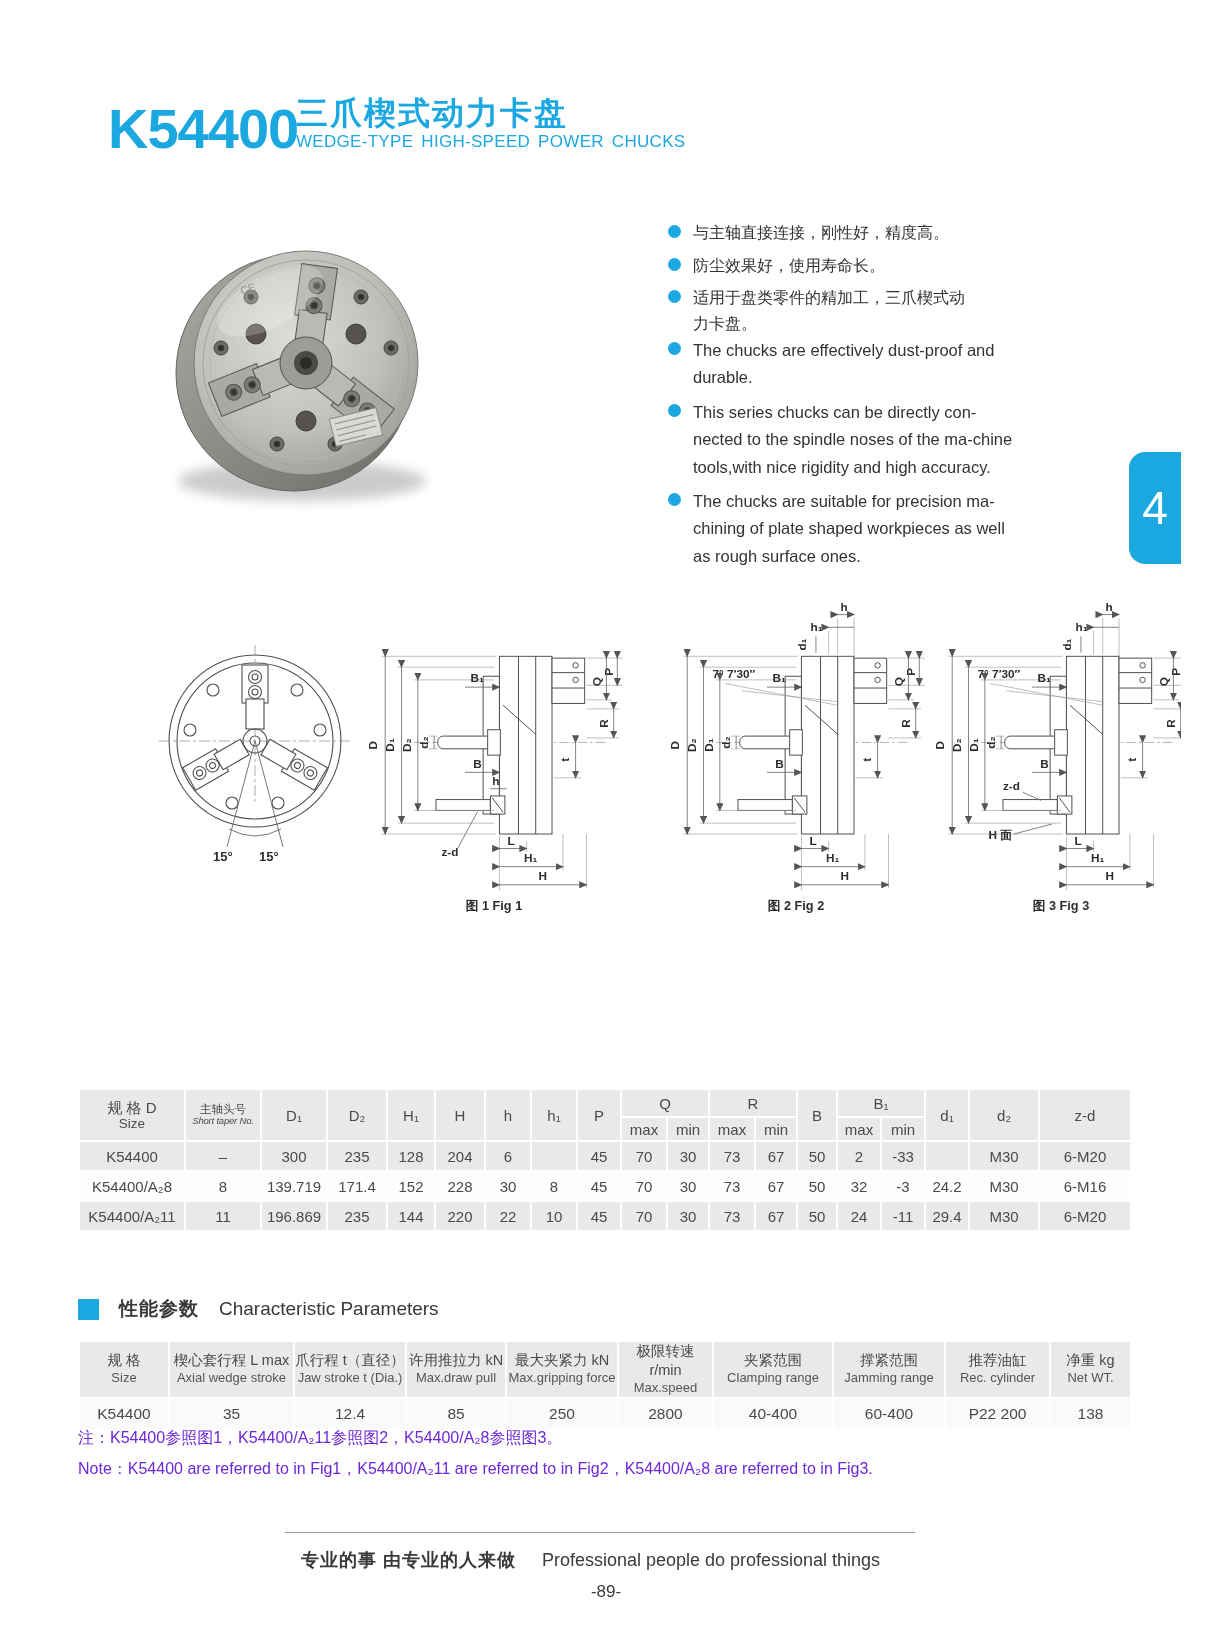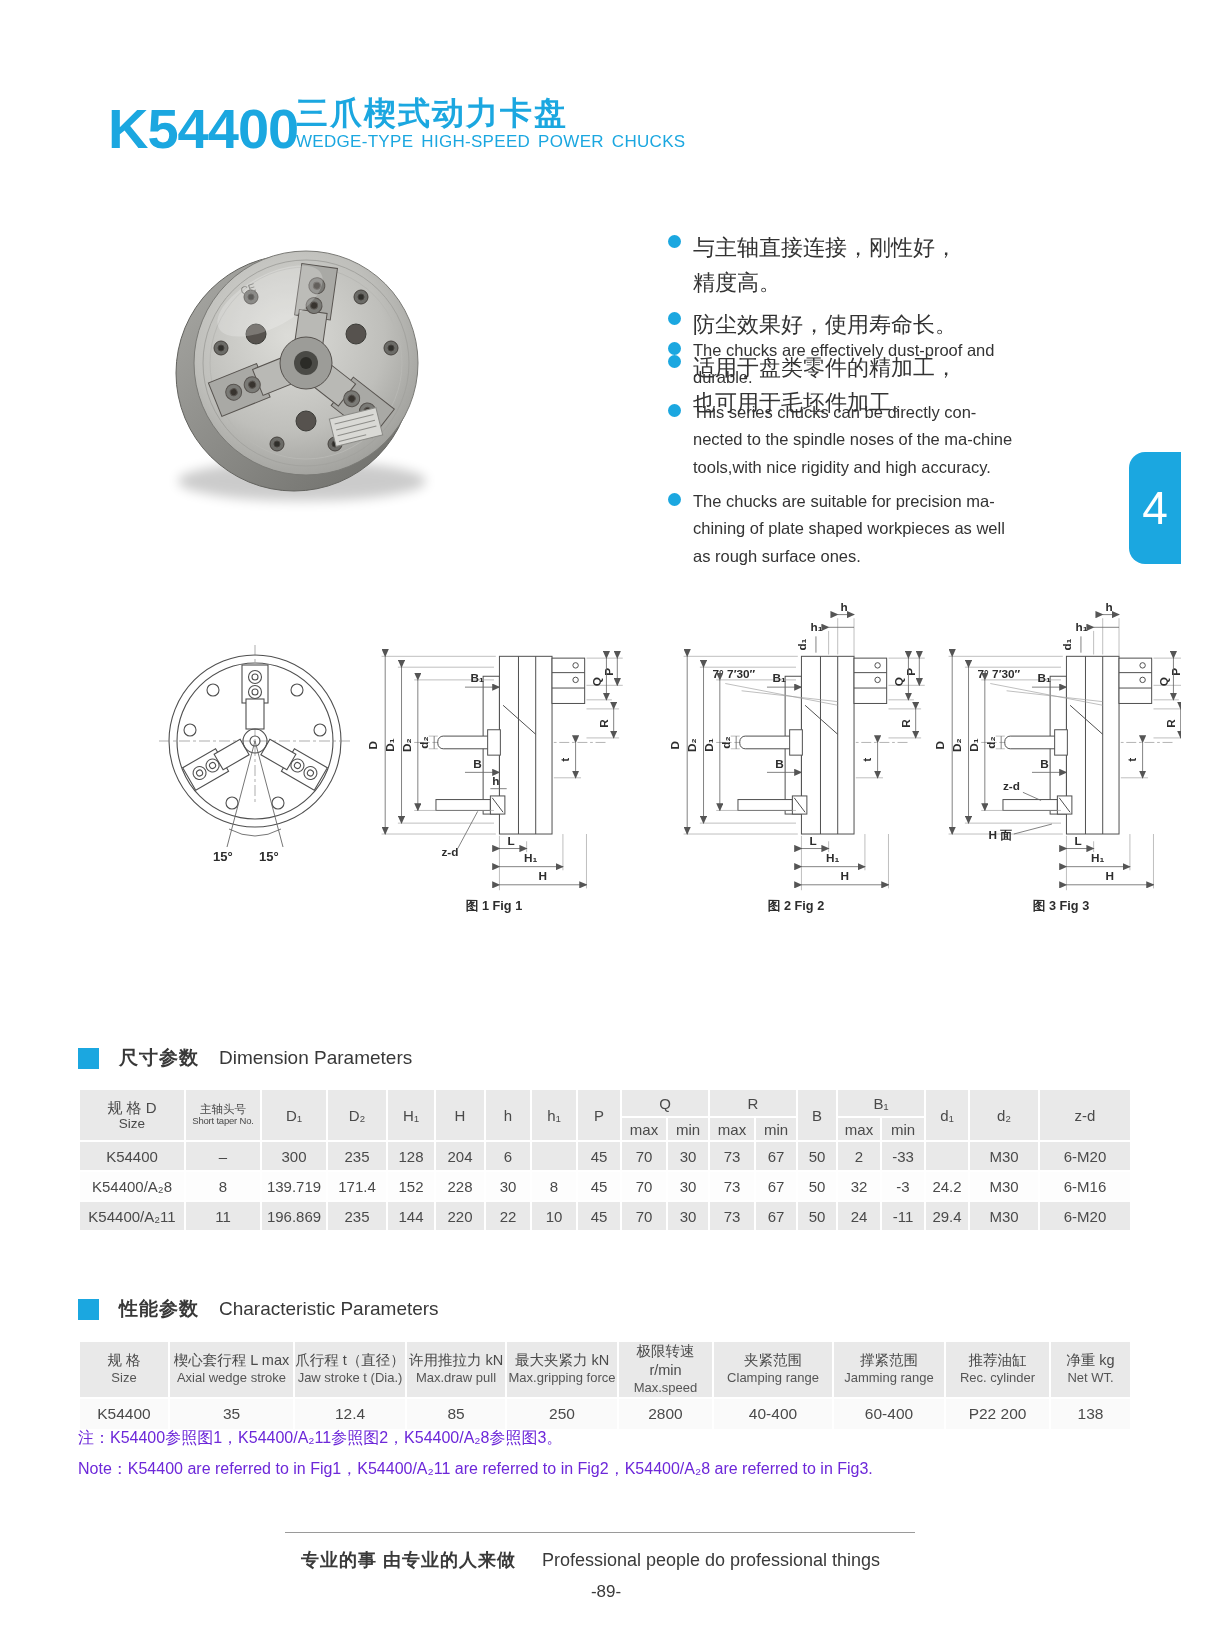--- a/index.html
+++ b/index.html
@@ -8,21 +8,21 @@
   .abs{position:absolute;}
 
   
   .model{left:108px;top:96px;font-size:56px;font-weight:bold;color:#1ba7e0;letter-spacing:-1px;}
   .title-cn{left:296px;top:92px;font-size:32px;font-weight:bold;color:#1ba7e0;letter-spacing:2px;}
   .title-en{left:296px;top:132px;font-size:17px;color:#1ba7e0;letter-spacing:.3px;word-spacing:3px;}
 
   
   .feat{display:flex;gap:12px;margin-bottom:7px;}
   .feat .dot{flex:0 0 13px;width:13px;height:13px;border-radius:50%;background:#1ba7e0;margin-top:5px;}
-  .feat-cn{left:668px;top:230px;width:300px;font-size:22px;line-height:1.6;color:#333;}
+  .feat-cn{left:668px;top:220px;width:300px;font-size:16px;line-height:1.6;color:#333;}
   .feat-en{left:668px;top:337px;width:345px;font-size:16.5px;line-height:1.66;color:#333;}
 
   
   .side-tab{right:0;top:452px;width:52px;height:112px;background:#1ba7e0;border-radius:16px 0 0 16px;
             display:flex;align-items:center;justify-content:center;color:#fff;font-size:46px;}
 
   
   .sec-title{display:flex;align-items:center;gap:20px;}
   .sec-title .sq{width:21px;height:21px;background:#1ba7e0;}
   .sec-title .cn{font-size:19px;font-weight:bold;color:#383838;letter-spacing:1px;}
@@ -35,21 +35,21 @@
   .dtab thead th{background:#e9e9e9;}
   .dtab .hrow1 th{height:26px;}
   .dtab .hrow2 th{height:22px;}
   .dtab tbody td{height:28px;}
   .dtab tr.gray td{background:#e9e9e9;}
   .dtab tr.white td{background:#fdfdfd;}
   .th-2l{line-height:1.15;}
   .th-cn{font-size:15px;}
   .th-en{font-size:13.5px;}
   .th-cn-sm{font-size:11.5px;}
-  .th-en-sm{font-size:9.5px;letter-spacing:-.2px;}
+  .th-en-sm{font-size:9.5px;letter-spacing:-.2px;font-style:italic;}
 
   .ctab{width:1052px;font-size:15px;color:#4a4a4a;text-align:center;}
   .ctab th,.ctab td{border:2px solid #fff;font-weight:normal;padding:0;}
   .ctab thead th{background:#e9e9e9;height:48px;line-height:1.3;}
   .ctab thead .cn{font-size:14.5px;display:block;}
   .ctab thead .en{font-size:13px;display:block;color:#555;}
   .ctab tbody td{height:30px;background:#fafafa;font-size:15.5px;}
 
   .note{font-size:16px;color:#6d28d9;}
 
@@ -166,21 +166,21 @@
     <div class="feat">
         <span class="dot"></span>
         <span>与主轴直接连接，刚性好，精度高。</span>
       </div>
     <div class="feat">
         <span class="dot"></span>
         <span>防尘效果好，使用寿命长。</span>
       </div>
     <div class="feat">
         <span class="dot"></span>
-        <span>适用于盘类零件的精加工，也可用于毛坯件加工。</span>
+        <span>适用于盘类零件的精加工，三爪楔式动力卡盘。</span>
       </div>
   </div>
   <div class="abs feat-en">
     <div class="feat">
         <span class="dot"></span>
         <span>The chucks are effectively dust-proof and durable.</span>
       </div>
     <div class="feat">
         <span class="dot"></span>
         <span>This series chucks can be directly con-nected to the spindle noses of the ma-chine tools,with nice rigidity and high accuracy.</span>
@@ -480,25 +480,20 @@
     <text class="lbl" x="165" y="270">L</text>
     <line class="ext" x1="226" y1="258" x2="226" y2="298"></line>
     <line class="dln" x1="156" y1="294" x2="226" y2="294" marker-start="url(#arw3)" marker-end="url(#arw3)"></line>
     <text class="lbl" x="183" y="289">H₁</text>
     <line class="ext" x1="252" y1="258" x2="252" y2="318"></line>
     <line class="dln" x1="156" y1="314" x2="252" y2="314" marker-start="url(#arw3)" marker-end="url(#arw3)"></line>
     <text class="lbl" x="199" y="309">H</text>
     <text class="cap" x="150" y="342" text-anchor="middle">图 3 Fig 3</text>
   </svg>
 
-  <div class="abs sec-title" style="left:78px;top:1045px;">
-    <span class="sq"></span>
-    <span class="cn">尺寸参数</span>
-    <span class="en">Dimension Parameters</span>
-  </div>
 
   <table class="abs dtab" style="left:78px;top:1088px;">
     <colgroup>
       <col style="width:106px">
         <col style="width:76px">
         <col style="width:66px">
         <col style="width:60px">
       <col style="width:48px">
         <col style="width:50px">
         <col style="width:46px">

